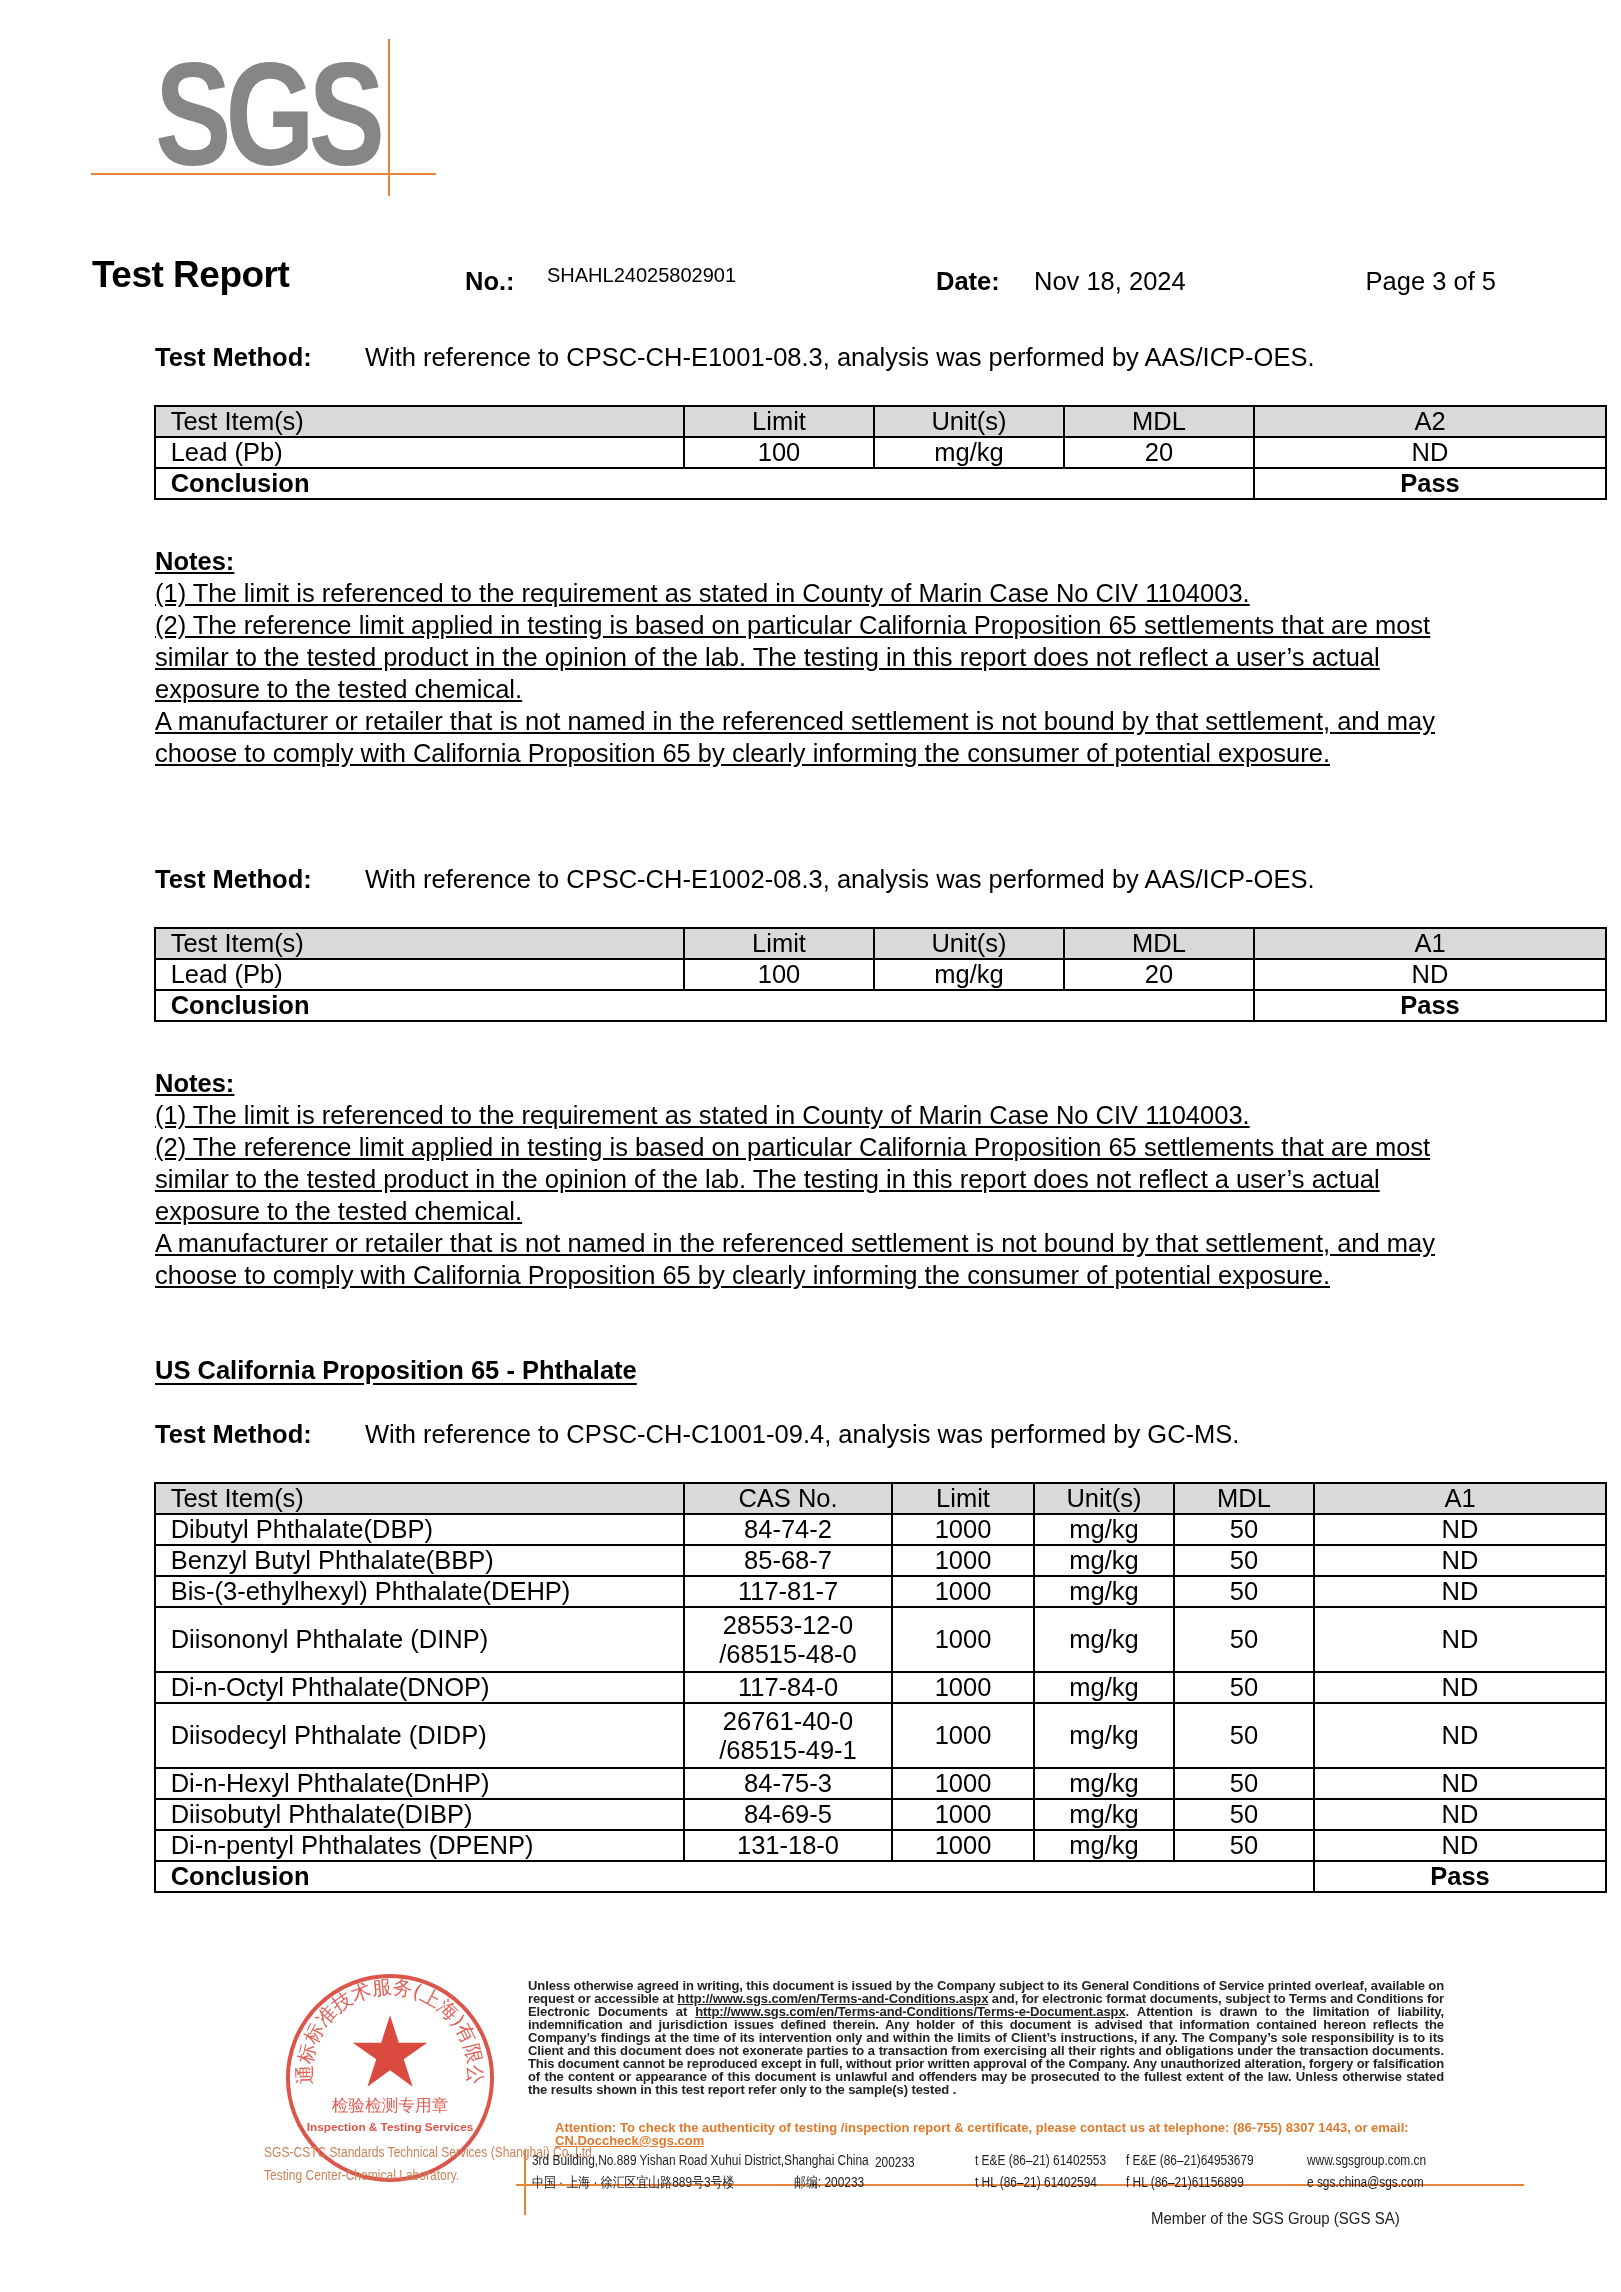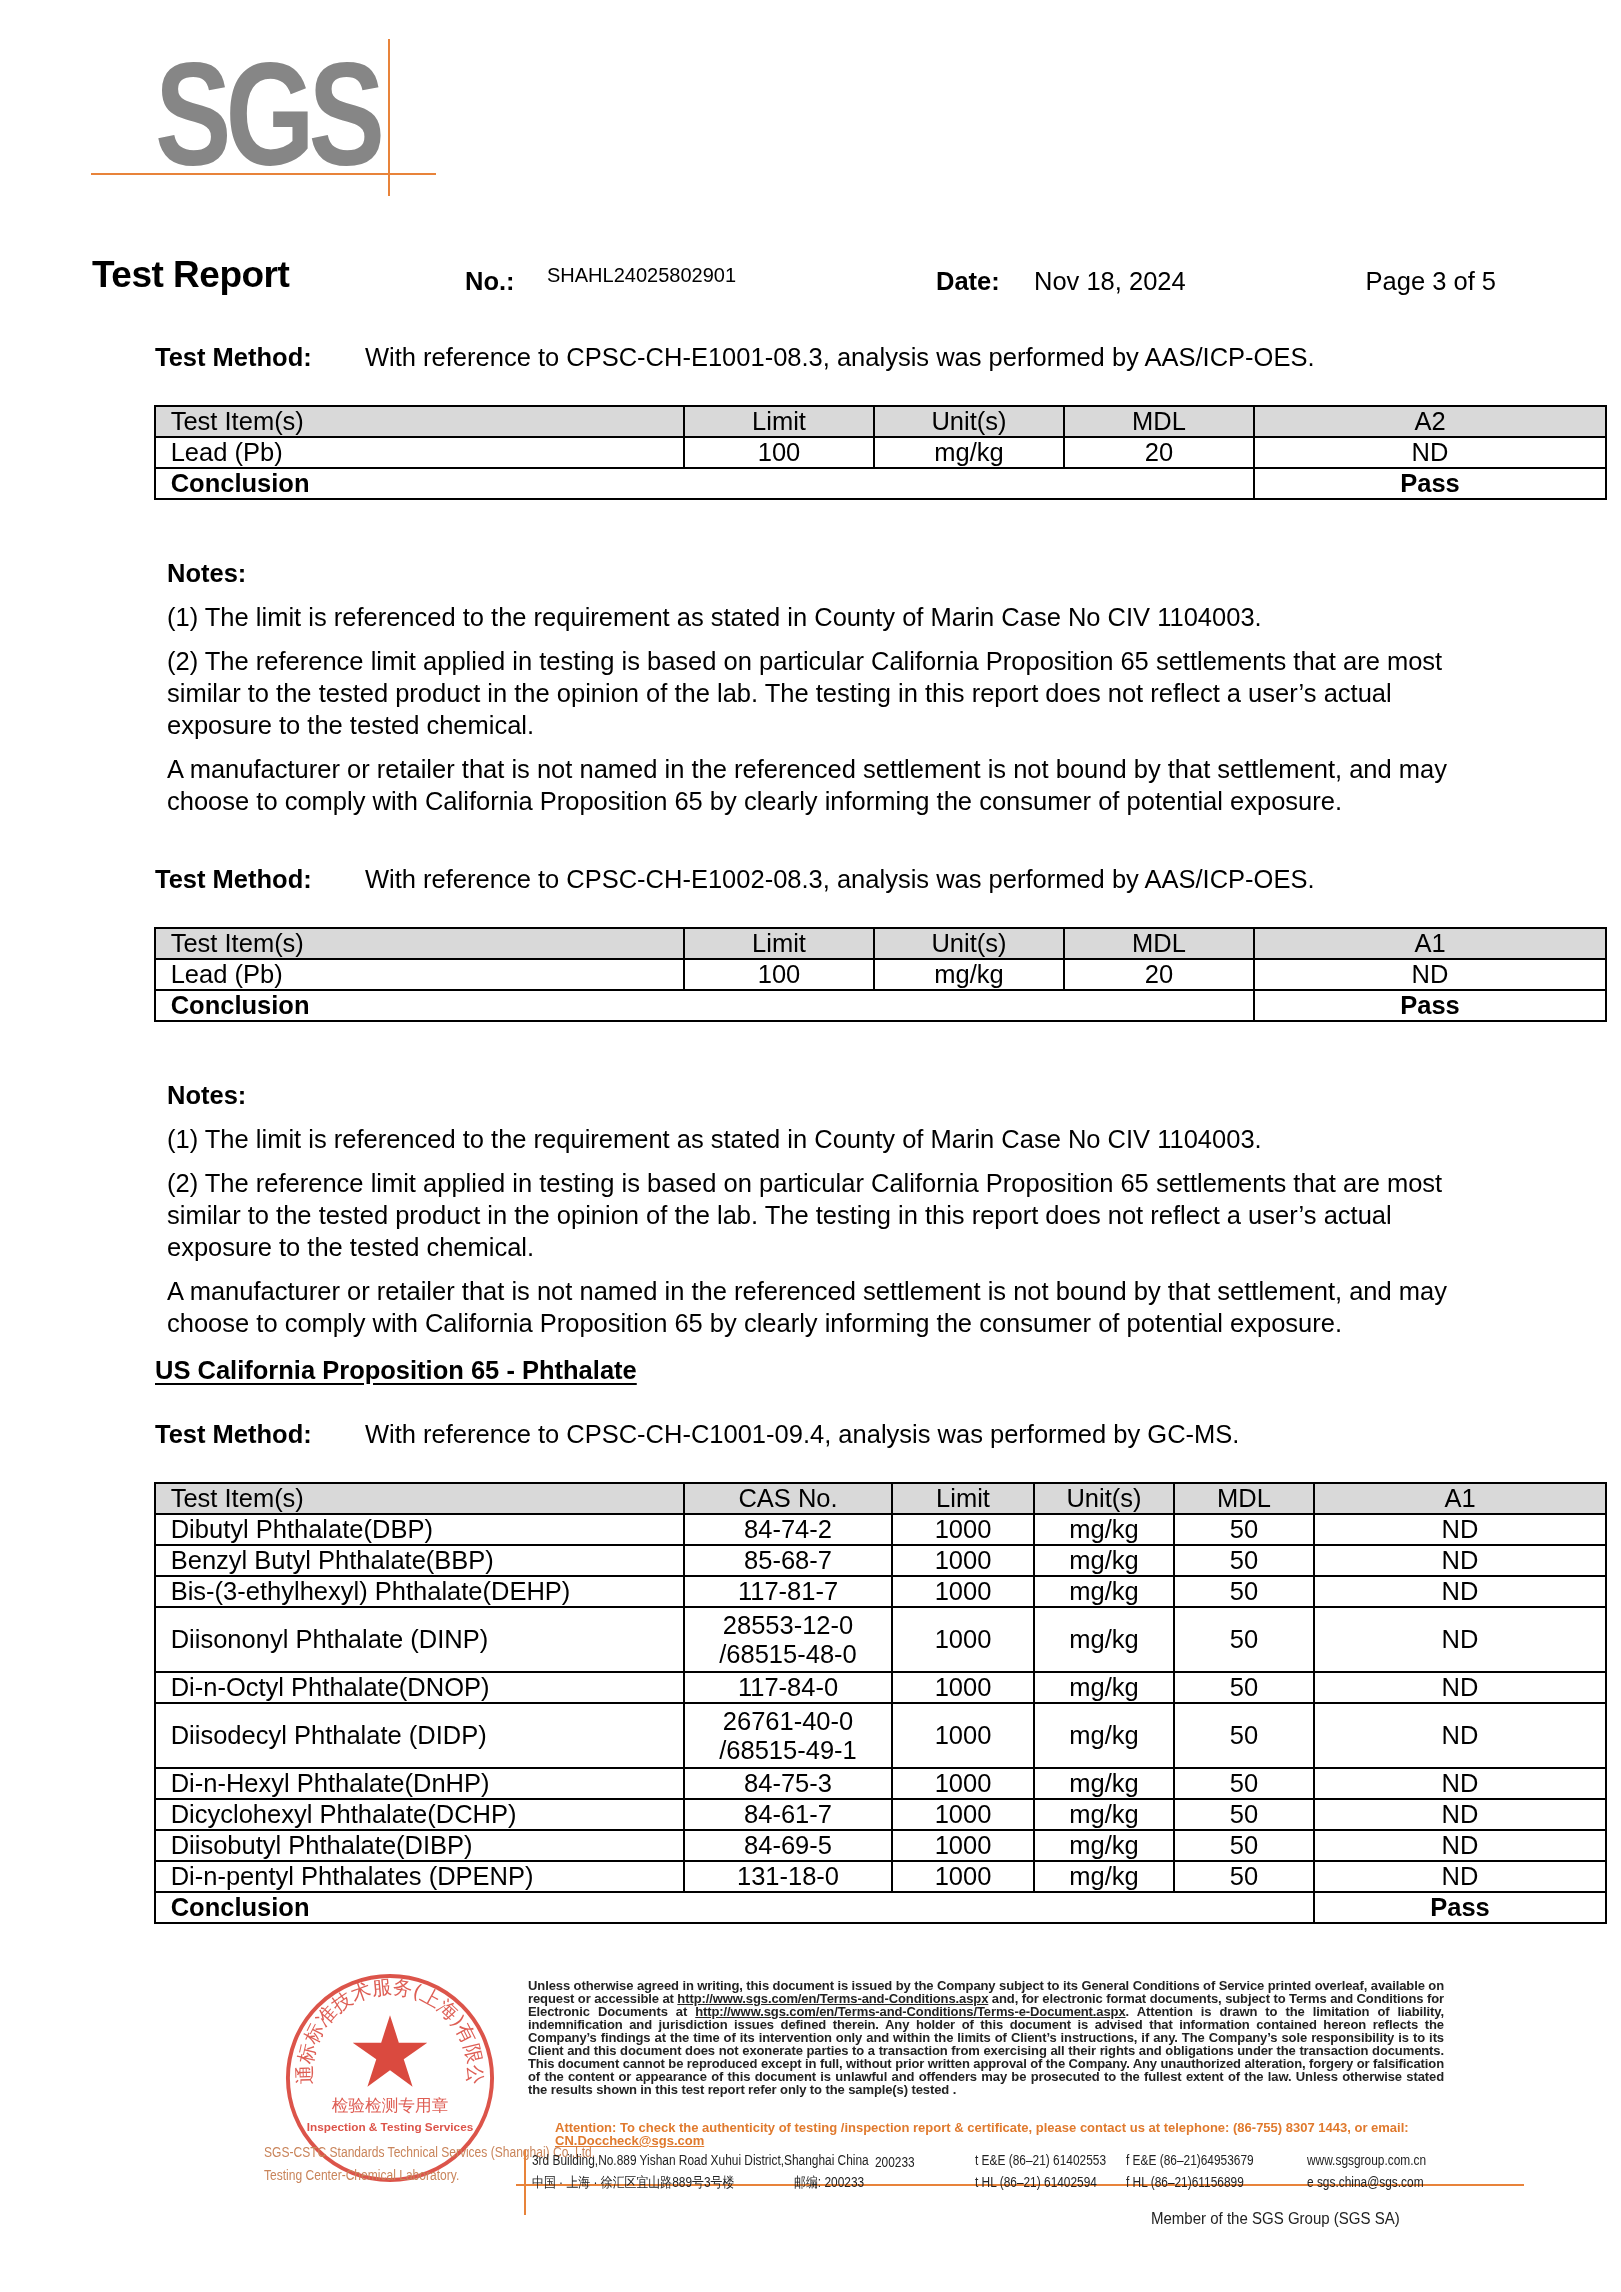--- a/index.html
+++ b/index.html
@@ -30,21 +30,21 @@
   table.rt td.c { text-align:center; padding:0; }
   table.rt tr.head td { background:#d9d9d9; }
   table.rt tr.concl td { font-weight:bold; }
   table.rt tr { border-top:2.9px solid #000; }
   table.rt { border:2.9px solid #000; }
   table.rt td.two { line-height:29px; padding-top:3px; padding-bottom:2px;margin-top:44px; }
 
   
   .notes { position:absolute; left:155px; width:1333px; font-size:25.5px; line-height:32px; }
   .notes .title { font-weight:bold; }
-  .notes p { margin:12px; }
+  .notes p { margin:0;text-decoration:underline; }
 
   .section-title { position:absolute; left:155px; top:1356px; font-size:25.5px; font-weight:bold;
                    text-decoration:underline; text-underline-offset:3.9px; }
 
   
   .stamp { position:absolute; left:284px; top:1972px; width:212px; height:212px; }
   .stamp-caption { position:absolute; left:264px; font-size:14.7px; color:#c9845a; white-space:nowrap;
                    transform:scaleX(0.82); transform-origin:left top; }
   .disclaimer { position:absolute; left:528px; top:1979px; width:916px; font-size:13px; line-height:13px;
                 color:#222; text-align:justify; font-weight:bold; letter-spacing:-0.1px; }
@@ -239,28 +239,20 @@
   </tr>
   <tr>
     <td>Di-n-Hexyl Phthalate(DnHP)</td>
     <td class="c">84-75-3</td>
     <td class="c">1000</td>
     <td class="c">mg/kg</td>
     <td class="c">50</td>
     <td class="c">ND</td>
   </tr>
   <tr>
-    <td>Dicyclohexyl Phthalate(DCHP)</td>
-    <td class="c">84-61-7</td>
-    <td class="c">1000</td>
-    <td class="c">mg/kg</td>
-    <td class="c">50</td>
-    <td class="c">ND</td>
-  </tr>
-  <tr>
     <td>Diisobutyl Phthalate(DIBP)</td>
     <td class="c">84-69-5</td>
     <td class="c">1000</td>
     <td class="c">mg/kg</td>
     <td class="c">50</td>
     <td class="c">ND</td>
   </tr>
   <tr>
     <td>Di-n-pentyl Phthalates (DPENP)</td>
     <td class="c">131-18-0</td>

